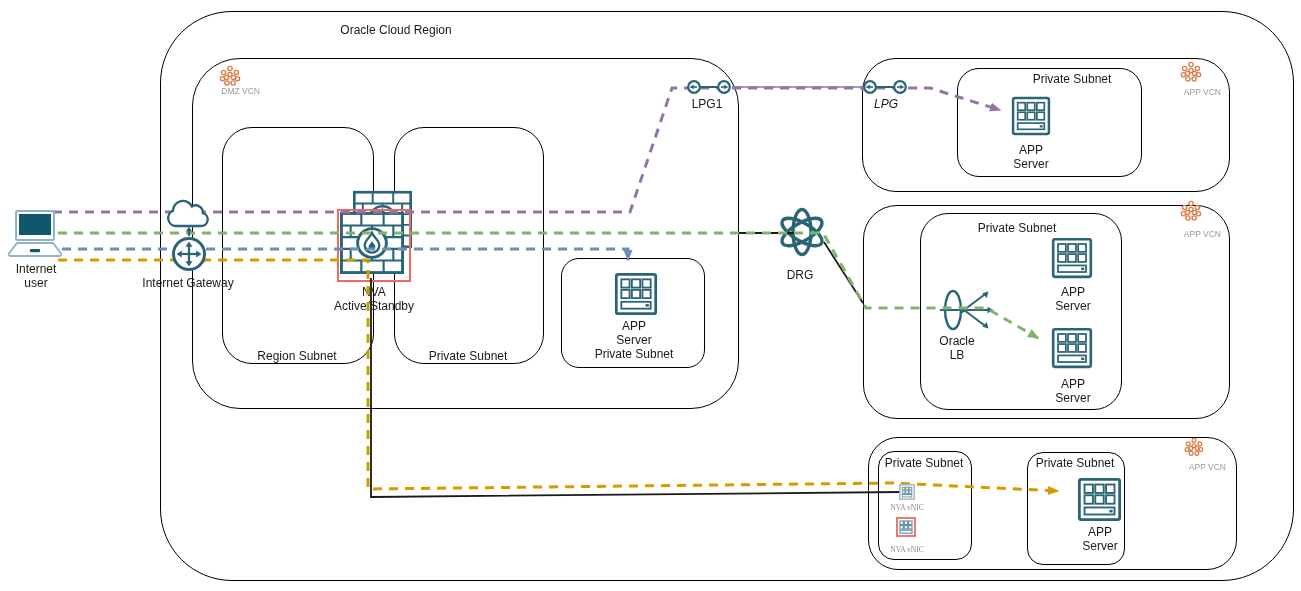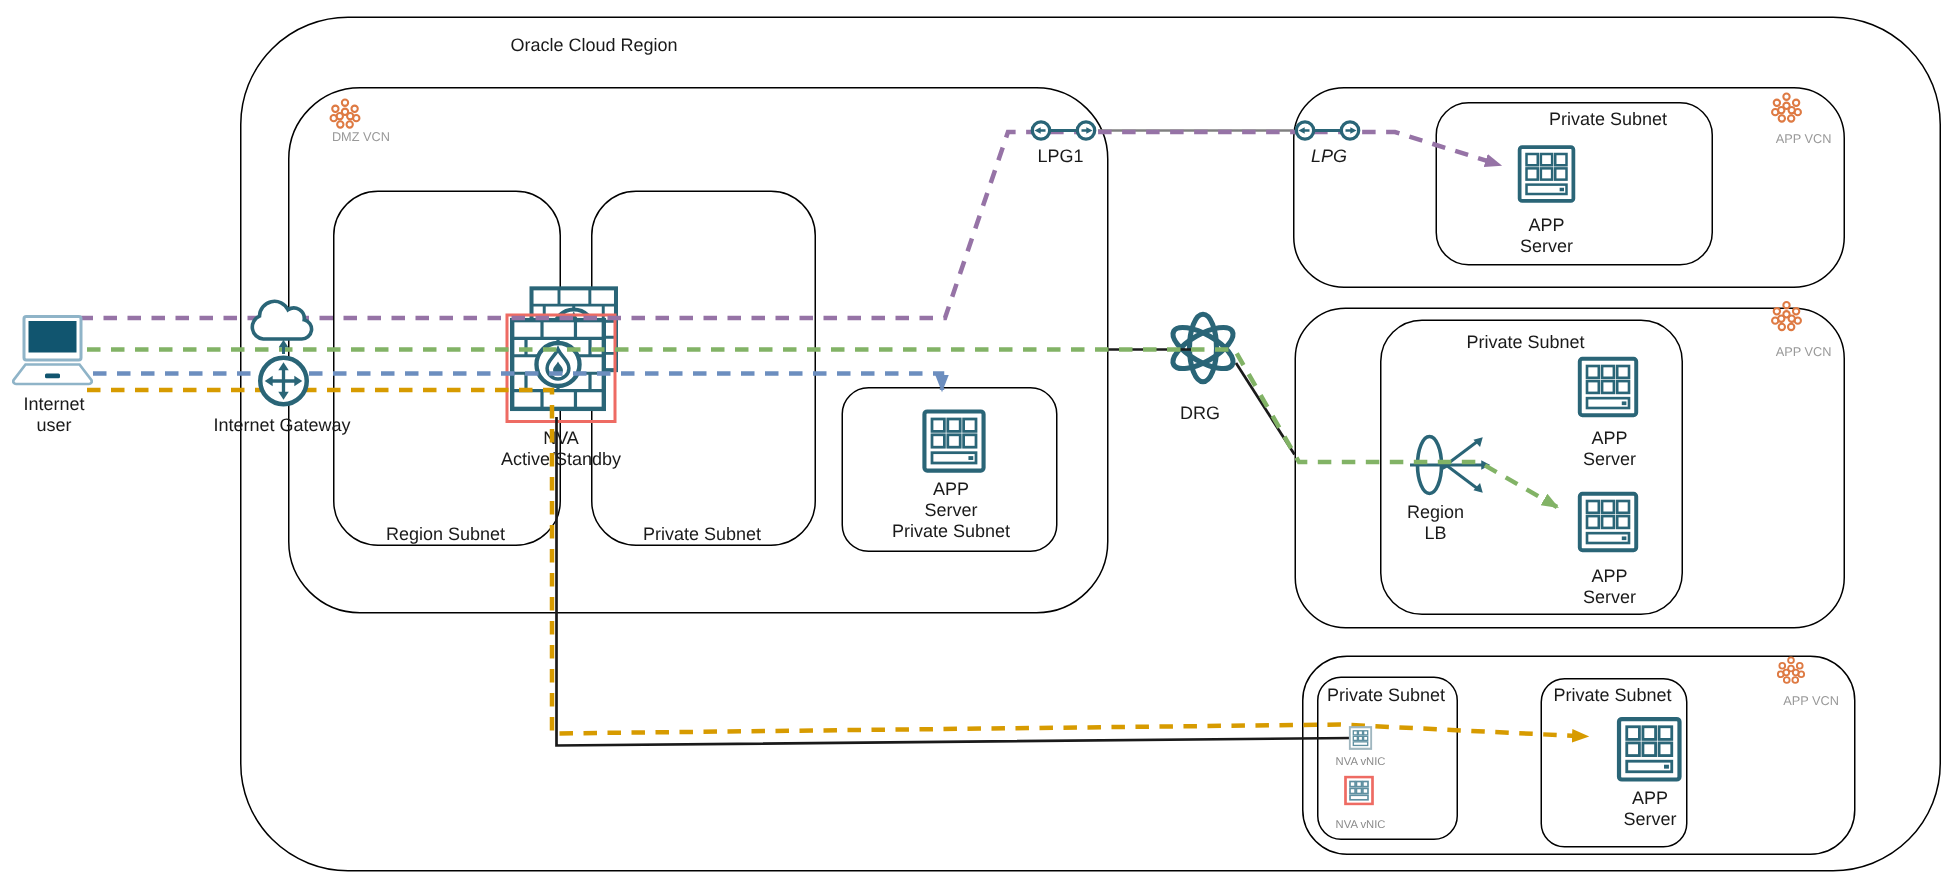--- a/index.html
+++ b/index.html
@@ -2,21 +2,21 @@
 <html style="--c-flow_purple: #9673A6; --c-flow_green: #82B366; --c-flow_blue: #6C8EBF; --c-flow_gold: #D79B00; --c-icon_teal: #2A6577; --c-vcn_icon_orange: #DE7A43; --c-nva_highlight_red: #EE6B63; --c-laptop_screen: #11556F;"><head>
 <meta charset="utf-8">
 <style>
   html,body{margin:0;padding:0;background:#fff;}
   .stage{position:relative;width:1295px;height:591px;background:#fff;overflow:hidden;
          font-family:"Liberation Sans",sans-serif;}
   .box{position:absolute;border:1.4px solid #000;background:transparent;z-index:1;}
   .lbl{position:absolute;z-index:2;font:12px/1.2 "Liberation Sans",sans-serif;color:#1a1a1a;
        text-align:center;white-space:pre-line;}
   .lbl-sm{font-size:8.5px;color:#999;text-align:right;}
-  .lbl-xs{font-size:7.5px;color:#8a8a8a;}
+  .lbl-xs{font-size:7.5px;color:#8a8a8a;font-family:Liberation Serif, serif;}
   .icon{position:absolute;z-index:4;}
   .icon-under{position:absolute;z-index:2;}
   .wires{position:absolute;left:0;top:0;z-index:3;}
   .nva-red{position:absolute;z-index:2;border:2px solid var(--c-nva_highlight_red,#EE6B63);background:transparent;}
   .teal{stroke:var(--c-icon_teal,#2A6577);}
   .teal-fill{fill:var(--c-icon_teal,#2A6577);}
   .orange{stroke:var(--c-vcn_icon_orange,#DE7A43);}
   .w-purple{stroke:var(--c-flow_purple,#9673A6);}
   .w-green{stroke:var(--c-flow_green,#82B366);}
   .w-blue{stroke:var(--c-flow_blue,#6C8EBF);}
@@ -124,21 +124,21 @@
   <div class="lbl" style="left:584px;top:319px;width:100px;">APP
 Server</div>
   <div class="lbl" style="left:584px;top:347px;width:100px;">Private Subnet</div>
   <div class="lbl" style="left:1007px;top:72px;width:130px;">Private Subnet</div>
   <div class="lbl" style="left:981px;top:143px;width:100px;">APP
 Server</div>
   <div class="lbl lbl-sm" style="left:1161px;top:87px;width:60px;">APP VCN</div>
   <div class="lbl" style="left:967px;top:221px;width:100px;">Private Subnet</div>
   <div class="lbl" style="left:1023px;top:285px;width:100px;">APP
 Server</div>
-  <div class="lbl" style="left:907px;top:334px;width:100px;">Region
+  <div class="lbl" style="left:907px;top:334px;width:100px;">Oracle
 LB</div>
   <div class="lbl" style="left:1023px;top:377px;width:100px;">APP
 Server</div>
   <div class="lbl lbl-sm" style="left:1161px;top:229px;width:60px;">APP VCN</div>
   <div class="lbl" style="left:879px;top:456px;width:90px;">Private Subnet</div>
   <div class="lbl lbl-xs" style="left:871px;top:503px;width:72px;">NVA vNIC</div>
   <div class="lbl lbl-xs" style="left:871px;top:545px;width:72px;">NVA vNIC</div>
   <div class="lbl" style="left:1030px;top:456px;width:90px;">Private Subnet</div>
   <div class="lbl" style="left:1050px;top:525px;width:100px;">APP
 Server</div>

